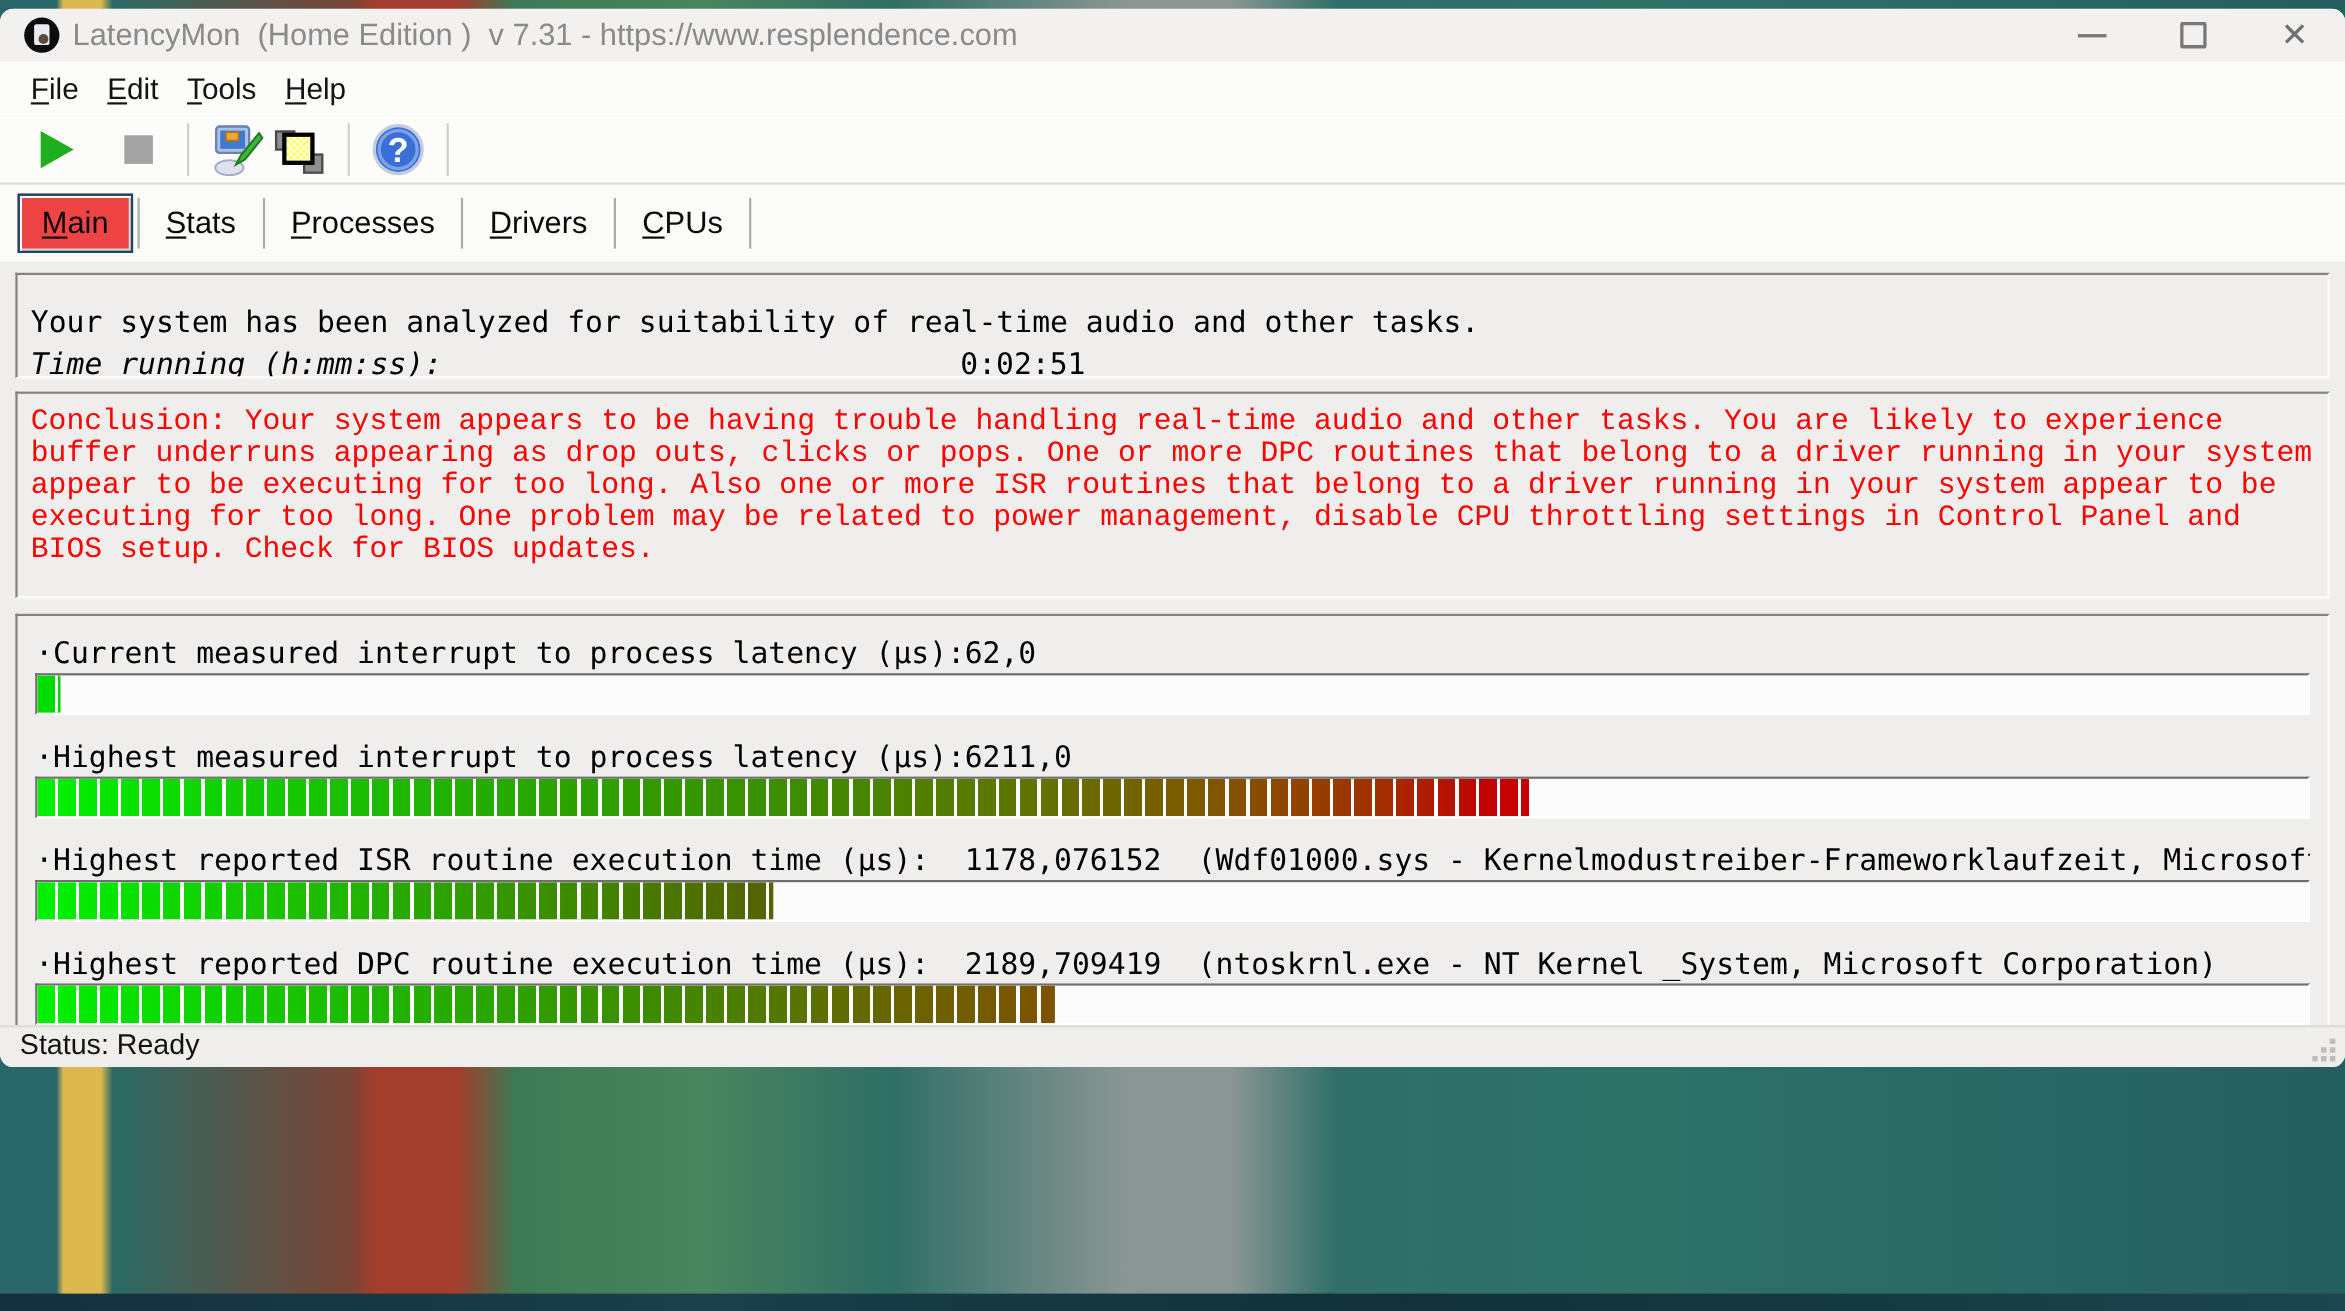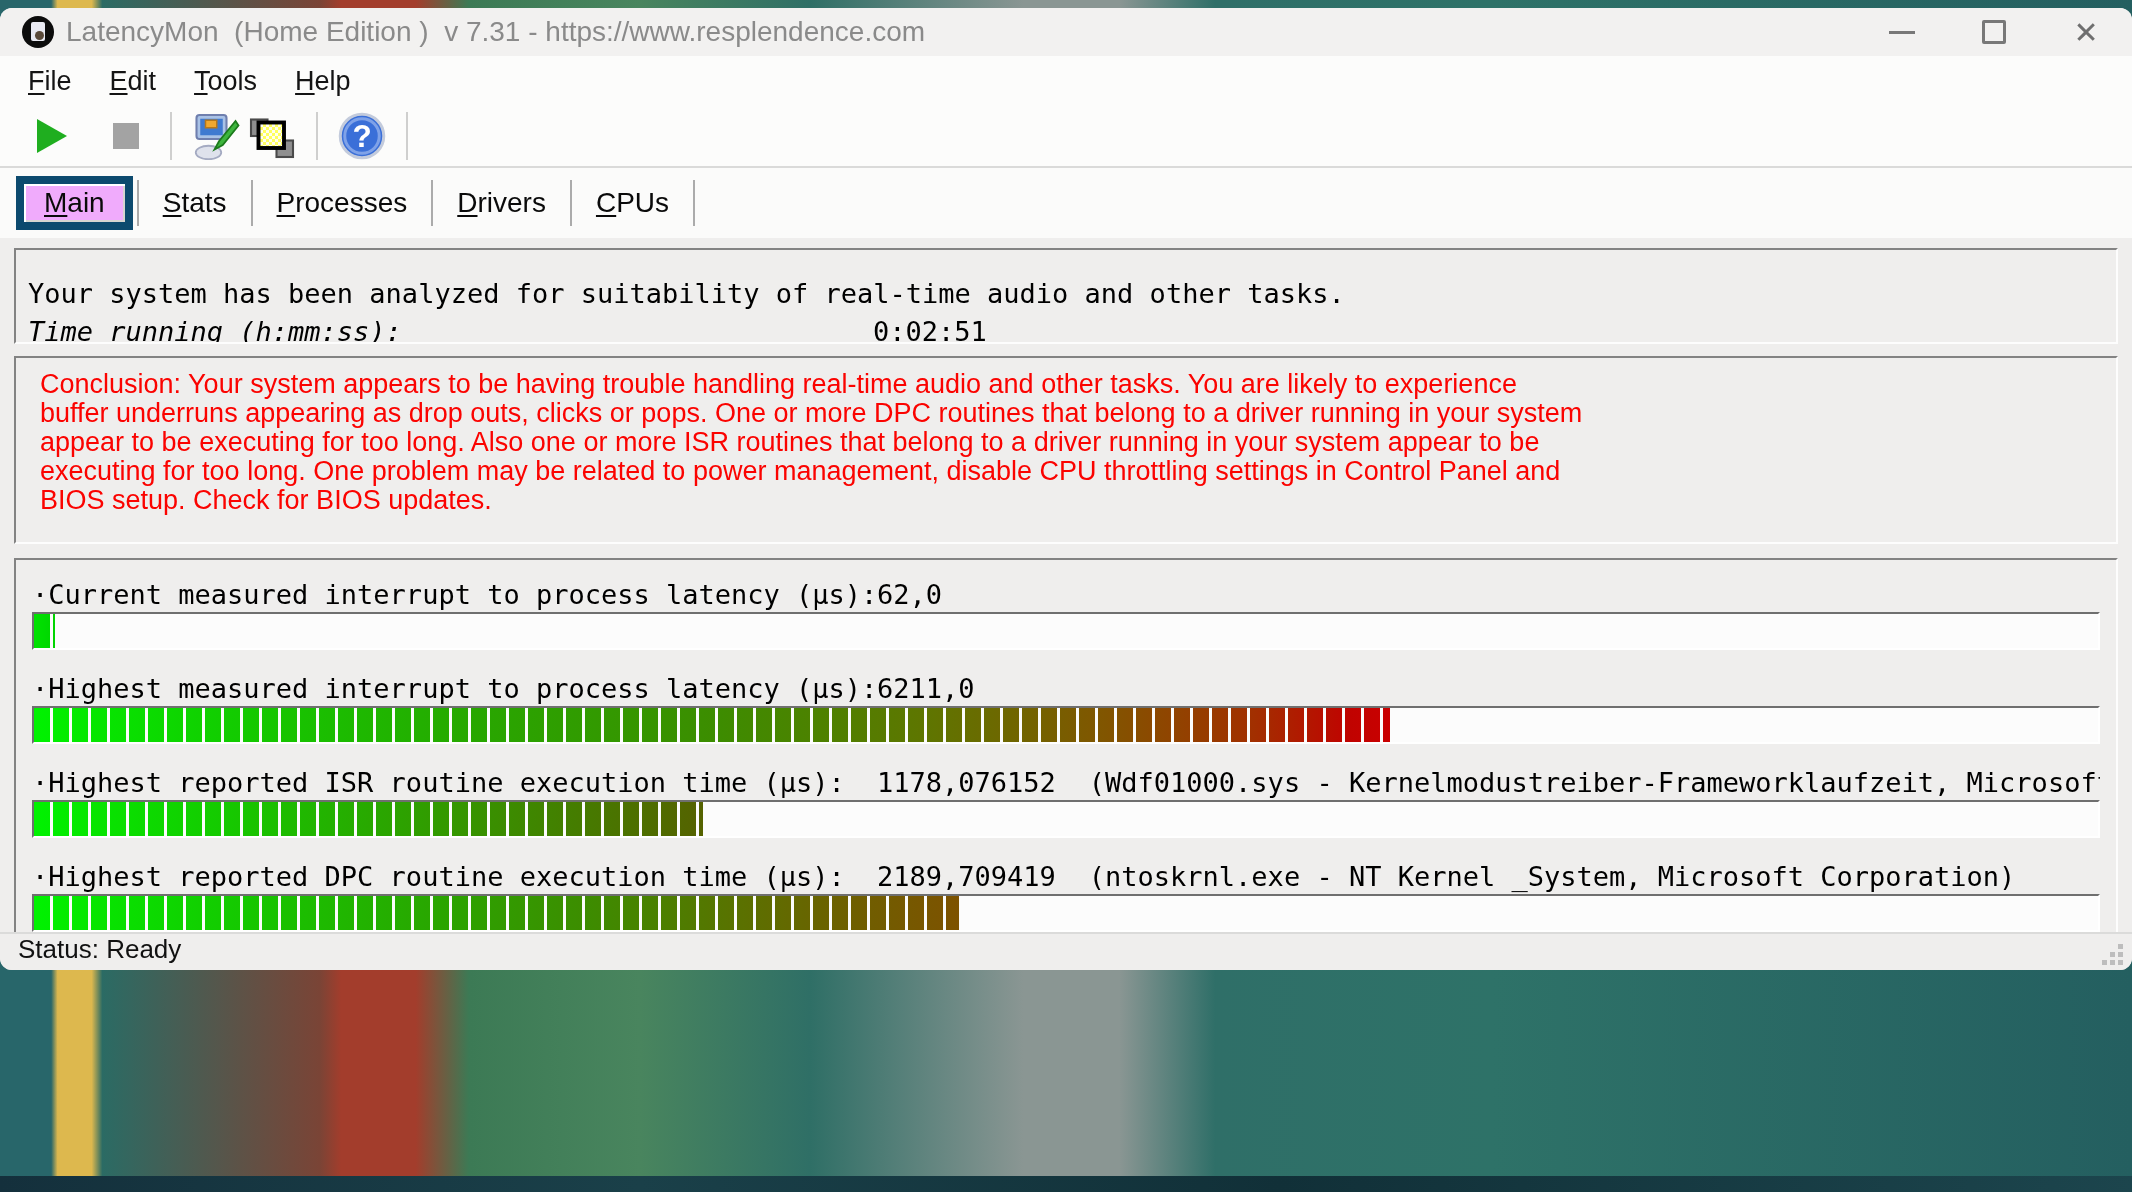--- a/index.html
+++ b/index.html
@@ -19,50 +19,50 @@
   .win-icon::after { content:""; position:absolute; left:9px; top:6px; width:14px; height:19px; background:#e9eaf2; border-radius:2px; }
   .win-icon::before { content:""; position:absolute; left:13px; top:15px; width:9px; height:9px; background:#5a4a3a; border-radius:50%; z-index:1; }
   .title-text { font-size:28px; color:#8a8a8a; white-space:pre; }
   .win-controls { margin-left:auto; display:flex; height:100%; flex:none; }
   .win-btn { width:92px; height:100%; display:flex; align-items:center; justify-content:center; color:#6f6f6f; }
   .glyph-min { width:26px; border-top:3px solid #787878; }
   .glyph-max { width:24px; height:24px; border:3px solid #787878; border-radius:2px; }
   .glyph-close { font-size:30px; color:#6f6f6f; }
 
   
-  .menubar { height:50px; background:#fcfcfb; display:flex; align-items:center; padding-left:28px; gap:38px; flex:none; }
+  .menubar { height:50px; background:#fcfcfb; display:flex; align-items:center; padding-left:28px; gap:26px; flex:none; }
   .menu-item { font-size:27px; color:#141414; }
   .u1 u { text-decoration:underline; text-underline-offset:3px; }
 
   
   .toolbar { height:62px; background:#fcfcfb; border-bottom:2px solid #dadad9; display:flex; align-items:center; flex:none; }
   .tb-sep { width:2px; height:48px; background:#cfcfce; margin:0 16px; flex:none; }
   .tb-btn { display:flex; align-items:center; justify-content:center; width:56px; height:52px; flex:none; }
   .icon-play { width:0; height:0; border-left:30px solid #1fae1f; border-top:17px solid transparent; border-bottom:17px solid transparent; }
   .icon-stop { width:26px; height:26px; background:#a3a3a3; }
 
   
   .tabrow { height:70px; background:#fbfbfa; display:flex; align-items:center; padding-left:16px; flex:none; }
   .tab { font-size:28px; color:#0a0a0a; padding:0 24px; }
   .tab-selected { height:54px; display:flex; align-items:center; padding:0 20px; margin-right:4px;
-    border:8px solid #0c4a6e; background:#f0abfc; box-shadow:inset 2px 2px 0 #ffffff, inset -2px -2px 0 #d6d5d0;text-align:center; }
+    border:2px solid #0c4a6e; background:#ef4444; box-shadow:inset 2px 2px 0 #ffffff, inset -2px -2px 0 #d6d5d0;text-align:center; }
   .tab-sep { width:2px; height:46px; background:#ababab; flex:none; }
 
   
   .panel { flex:1; background:#efeeed; padding:10px 14px 0 14px; overflow:hidden; }
   .box { border-top:2px solid #838383; border-left:2px solid #838383;
          border-bottom:2px solid #fdfdfd; border-right:2px solid #fdfdfd; background:#efeeed; overflow:hidden; }
   .mono { font-family:"DejaVu Sans Mono", monospace; font-size:27px; color:#000; }
 
   .box-analysis { height:96px; padding:24px 0 0 12px; }
   .prow { display:flex; white-space:pre; height:38px; align-items:center; overflow:hidden; }
   .plabel { width:845px; flex:none;font-style:italic; }
 
   .box-conclusion { margin-top:12px; height:188px; padding:12px 0 0 12px; }
-  .conclusion-text { font-family:Liberation Sans, sans-serif; font-size:27px; line-height:29px; color:#fb0300; white-space:pre;margin-left:12px; }
+  .conclusion-text { font-family:Liberation Mono, monospace; font-size:27px; line-height:29px; color:#fb0300; white-space:pre; }
 
   .box-measure { margin-top:14px; height:558px; padding:16px 16px 0 16px; }
   .mline { display:flex; white-space:pre; height:36px; align-items:center; overflow:hidden; }
   .mlabel { width:845px; flex:none; }
   .mextra { margin-left:33px; flex:none; }
   .track { height:38px; border:2px solid; border-color:#6f6f6f #ffffff #ffffff #6f6f6f; background:#fcfcfc;
            margin:0 0 20px 0; position:relative; overflow:hidden; }
   .fill { position:relative; height:100%; }
   .fill::after { content:""; position:absolute; inset:0;
     background:repeating-linear-gradient(90deg, transparent 0 16px, #fcfcfc 16px 19px); }

